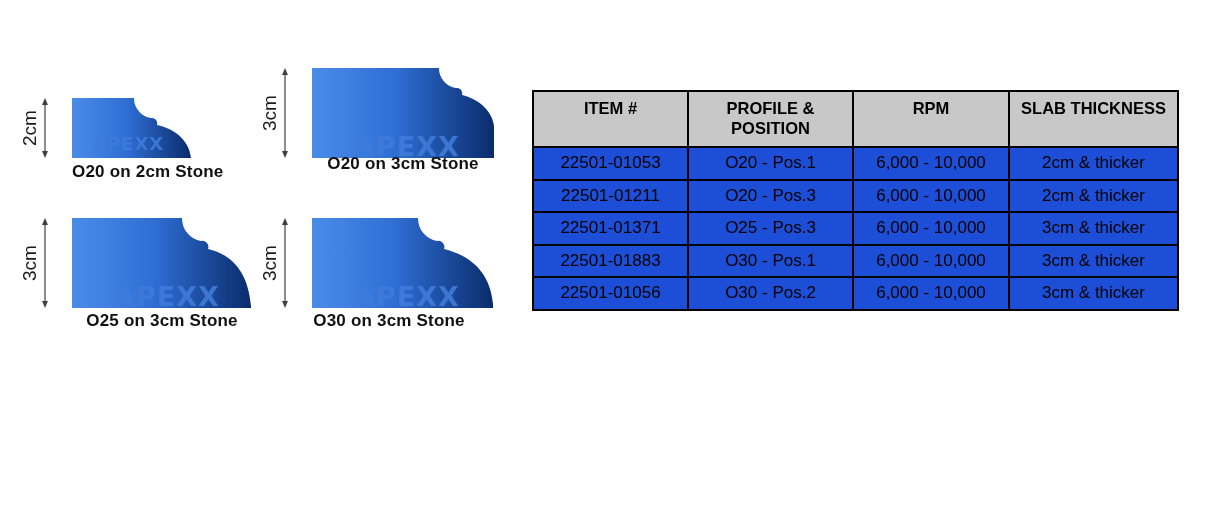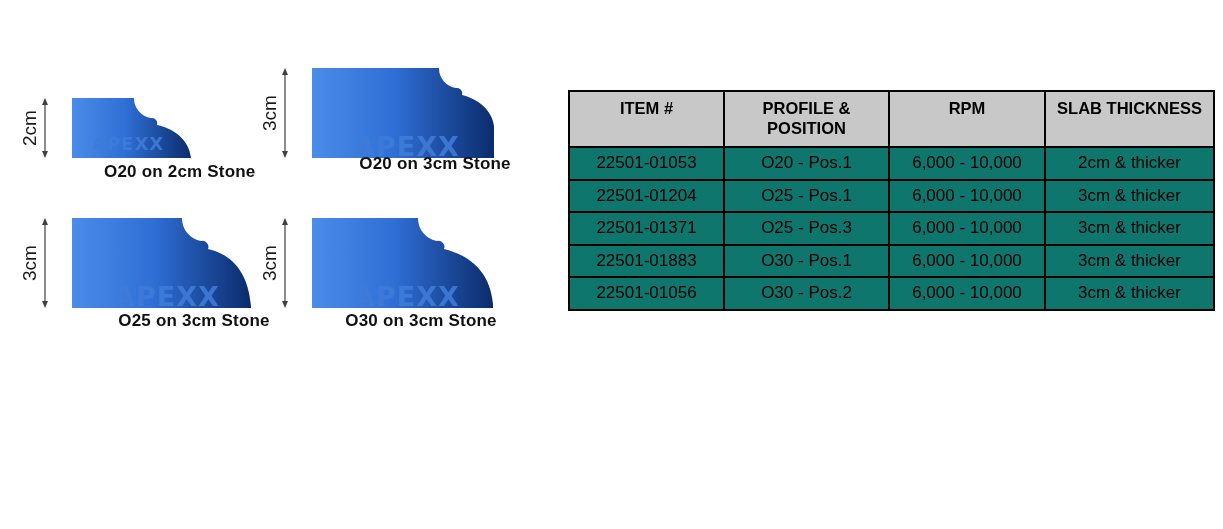--- a/index.html
+++ b/index.html
@@ -6,32 +6,32 @@
   body{width:1223px;height:529px;overflow:hidden;font-family:"Liberation Sans",sans-serif;}
   .canvas{position:relative;width:1223px;height:529px;background:#ffffff;}
 
   
   .fig-shape{position:absolute;}
   .dim-arrow{position:absolute;}
   .dim-label{position:absolute;width:48px;height:20px;text-align:center;
              font-size:19px;color:#1a1a1a;transform:rotate(-90deg);
              font-family:"Liberation Sans",sans-serif;line-height:20px;}
   .fig-caption{position:absolute;font-weight:bold;font-size:17px;color:#111111;
-               text-align:center;white-space:nowrap;letter-spacing:.2px;margin-left:32px;}
+               text-align:center;white-space:nowrap;letter-spacing:.2px;}
   .wm{font-family:"DejaVu Sans",sans-serif;font-weight:bold;letter-spacing:1px;
       opacity:.9;}
 
   
   .spec-table{position:absolute;left:532px;top:90px;width:645px;
-              border-collapse:collapse;table-layout:fixed;margin-left:36px;}
+              border-collapse:collapse;table-layout:fixed;}
   .spec-table th,.spec-table td{border:2px solid #000000;text-align:center;
               font-size:17px;color:#000000;overflow:hidden;}
   .spec-table th{background:#c8c8c8;font-weight:bold;height:46px;
               vertical-align:top;padding-top:7px;font-size:16.5px;line-height:1.2;}
-  .spec-table td{height:30.5px;background:#0f766e;vertical-align:middle;padding:0;}
+  .spec-table td{height:30.5px;background:#1d4ed8;vertical-align:middle;padding:0;}
   .col-item{width:155px;}.col-profile{width:165px;}.col-rpm{width:156px;}.col-slab{width:169px;}
 </style>
 </head>
 <body>
 
 <div class="canvas">
 
   <svg width="0" height="0" style="position:absolute">
     <defs>
       <linearGradient id="stoneGrad" x1="0" y1="0" x2="1" y2="0">
@@ -106,24 +106,24 @@
       </tr>
     </thead>
     <tbody>
       <tr>
         <td>22501-01053</td>
         <td>O20 - Pos.1</td>
         <td>6,000 - 10,000</td>
         <td>2cm &amp; thicker</td>
       </tr>
       <tr>
-        <td>22501-01204</td>
-        <td>O25 - Pos.1</td>
+        <td>22501-01211</td>
+        <td>O20 - Pos.3</td>
         <td>6,000 - 10,000</td>
-        <td>3cm &amp; thicker</td>
+        <td>2cm &amp; thicker</td>
       </tr>
       <tr>
         <td>22501-01371</td>
         <td>O25 - Pos.3</td>
         <td>6,000 - 10,000</td>
         <td>3cm &amp; thicker</td>
       </tr>
       <tr>
         <td>22501-01883</td>
         <td>O30 - Pos.1</td>

